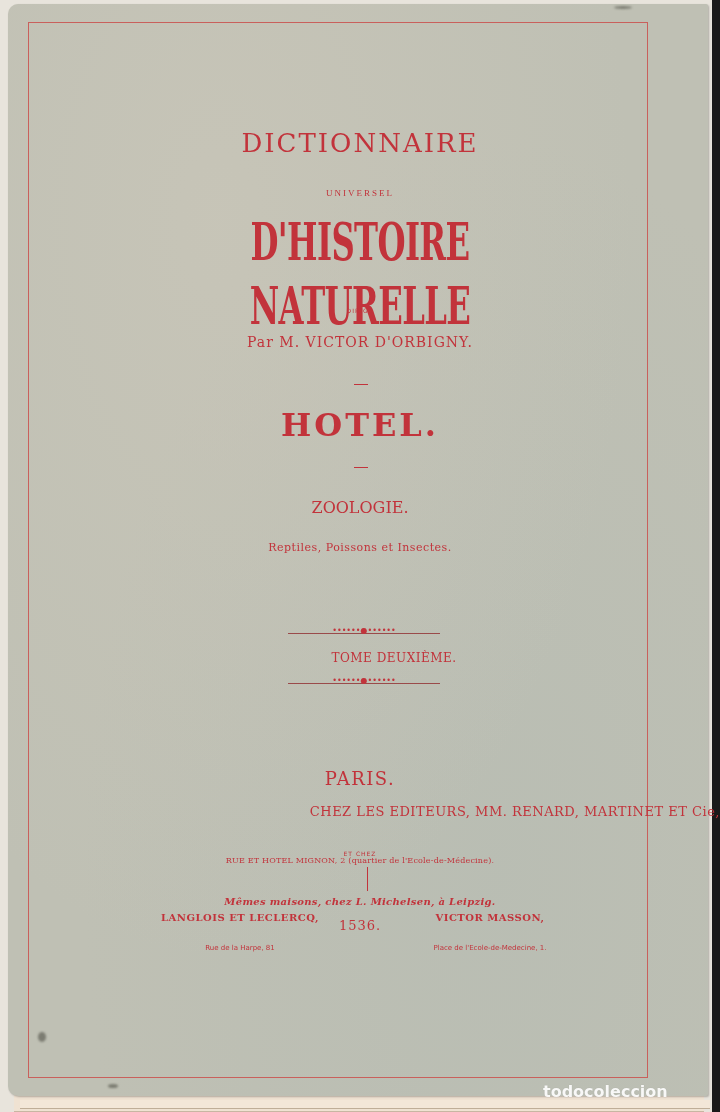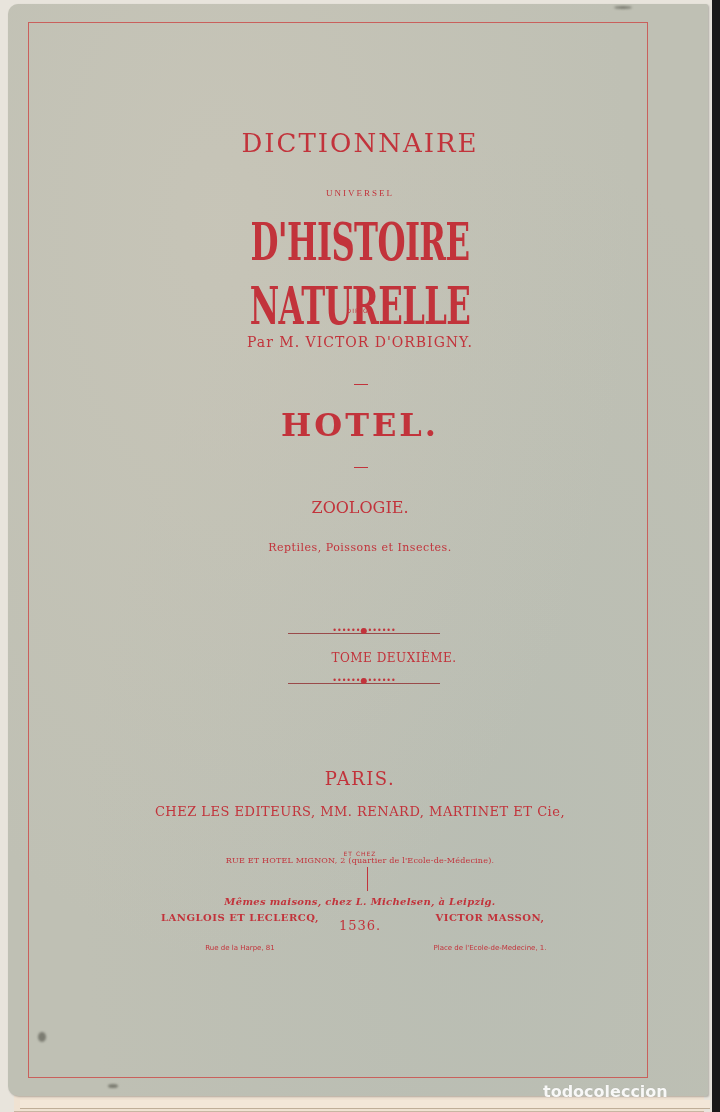--- a/index.html
+++ b/index.html
@@ -44,21 +44,21 @@
     .t-par { top: 334px; font-size: 14px; letter-spacing: 1px; }
     .rule { position: absolute; height: 1px; background: #c2333b; }
     .t-atlas { top: 406px; font-size: 32px; font-weight: bold; letter-spacing: 3px; font-family: "DejaVu Serif", serif; }
     .t-zoo { top: 498px; font-size: 16px; }
     .t-rep { top: 535px; font-size: 11px; font-weight: normal; letter-spacing: 0.5px; margin-top: 6px; }
     .orn { position: absolute; left: 288px; width: 152px; height: 8px; }
     .orn .line { position: absolute; top: 3px; left: 0; width: 152px; height: 1px; background: #9a4a4a; }
     .orn .beads { position: absolute; top: -4px; left: 0; width: 152px; text-align: center; font-size: 8px; color: #c2333b; letter-spacing: 0; font-family: "DejaVu Sans", sans-serif; }
     .t-tome { top: 651px; font-size: 12px; letter-spacing: 0.5px; margin-left: 34px; }
     .t-paris { top: 768px; font-size: 18px; letter-spacing: 1.5px; }
-    .t-chez { top: 804px; font-size: 13px; letter-spacing: 0.5px; }
+    .t-chez { top: 804px; font-size: 13px; letter-spacing: 0.5px; text-align: right; }
     .t-rue { top: 826px; font-size: 8px; letter-spacing: 0.2px; margin-top: 30px; }
     .t-etchez { top: 850px; font-size: 6px; letter-spacing: 1px; font-family: "DejaVu Sans", sans-serif; }
     .pub { position: absolute; color: #c2333b; text-align: center; }
     .pub-left { left: 150px; width: 180px; top: 864px; }
     .pub-right { left: 400px; width: 180px; top: 864px; }
     .pub .name { font-size: 10px; font-weight: bold; letter-spacing: 0.5px; display: block; margin-top: 48px; }
     .pub .addr { font-size: 7px; display: block; margin-top: 21px; font-family: "DejaVu Sans", sans-serif; }
     .vbar { position: absolute; left: 367px; top: 867px; width: 1px; height: 24px; background: #c2333b; }
     .t-memes { top: 896px; font-size: 10px; font-style: italic; font-weight: bold; letter-spacing: 0.3px; }
     .t-year { top: 918px; font-size: 13px; letter-spacing: 1px; }

